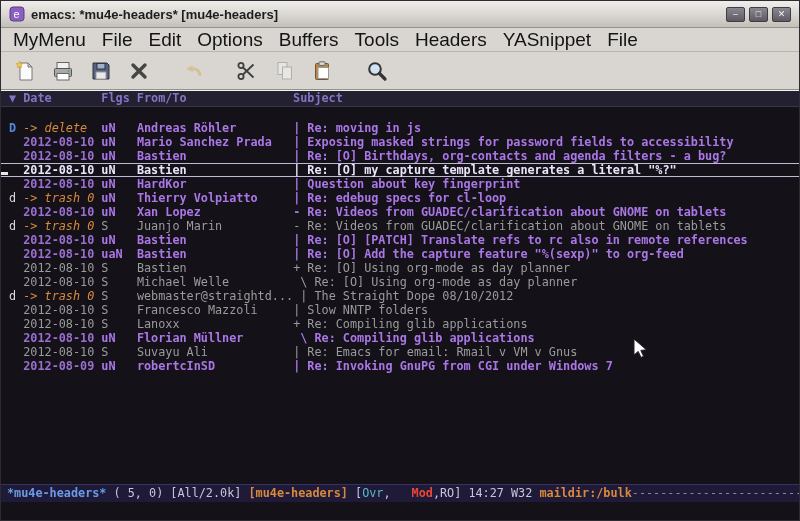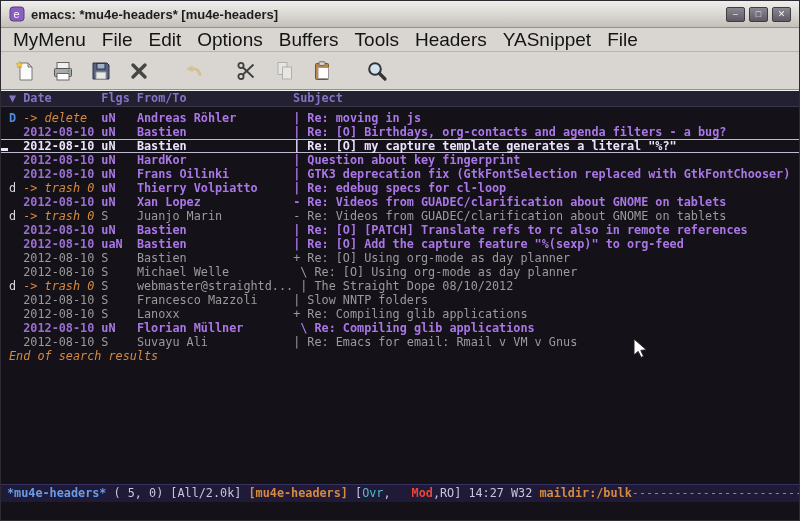--- a/index.html
+++ b/index.html
@@ -32,21 +32,21 @@
   .tbtn.gap{margin-left:16px;}
   .tbtn.disabled{opacity:.4;}
 
   
   .emacs{flex:1;display:flex;flex-direction:column;background:#141119;
          border-top:1px solid #f4f2ef;font-family:"DejaVu Sans Mono",monospace;
          font-size:11.8px;overflow:hidden;}
   .header-line{height:15px;flex:0 0 15px;line-height:15px;background:#232031;
                color:#8474c4;font-weight:bold;white-space:pre;padding-left:8px;
                border-bottom:1px solid #3a3648;overflow:hidden;}
-  .rows{flex:1;overflow:hidden;padding-top:4px;position:relative;}
+  .rows{flex:1;overflow:hidden;padding-top:14px;position:relative;}
   .row{height:14px;line-height:14px;white-space:pre;padding-left:8px;position:relative;}
   .row span{white-space:pre;}
   .u{color:#aa77e6;font-weight:bold;}
   .f-date.u{color:#9a6fd0;}
   .r{color:#9b9b9b;font-weight:normal;}
   .f-target{color:#d78a3d;font-style:italic;}
   .mk-blue{color:#4f8ddb;font-weight:bold;}
   .mk-gray{color:#d8d8d8;}
   .row.selected{box-sizing:border-box;border-top:1px solid #bfbad2;
                 border-bottom:1px solid #bfbad2;line-height:12px;}
@@ -161,37 +161,37 @@
           <circle cx="9" cy="9" r="5.8" fill="#cfe3f5" stroke="#333" stroke-width="2"></circle>
           <path d="M13.5 13.5L19 19" stroke="#333" stroke-width="3.2" stroke-linecap="round"></path>
         </svg>
       </button>
     </div>
 
     <div class="emacs">
       <div class="header-line">▼ Date       Flgs From/To               Subject</div>
       <div class="rows">
         <div class="row"><span class="f-mark mk-blue">D </span><span class="f-target">-&gt; delete  </span><span class="f-flags u">uN   </span><span class="f-from u">Andreas Röhler        </span><span class="f-subject u">| Re: moving in js</span></div>
+          <div class="row"><span class="f-mark ">  </span><span class="f-date u">2012-08-10 </span><span class="f-flags u">uN   </span><span class="f-from u">Mario Sanchez Prada   </span><span class="f-subject u">| Exposing masked strings for password fields to accessibility</span></div>
           <div class="row"><span class="f-mark ">  </span><span class="f-date u">2012-08-10 </span><span class="f-flags u">uN   </span><span class="f-from u">Bastien               </span><span class="f-subject u">| Re: [O] Birthdays, org-contacts and agenda filters - a bug?</span></div>
           <div class="row selected"><span class="f-mark ">  </span><span class="f-date u">2012-08-10 </span><span class="f-flags u">uN   </span><span class="f-from u">Bastien               </span><span class="f-subject u">| Re: [O] my capture template generates a literal "%?"</span></div>
           <div class="row"><span class="f-mark ">  </span><span class="f-date u">2012-08-10 </span><span class="f-flags u">uN   </span><span class="f-from u">HardKor               </span><span class="f-subject u">| Question about key fingerprint</span></div>
-          <div class="row"><span class="f-mark ">  </span><span class="f-date u">2012-08-10 </span><span class="f-flags u">uN   </span><span class="f-from u">Frans Oilinki         </span><span class="f-subject u">| GTK3 deprecation fix (GtkFontSelection replaced with GtkFontChooser)</span></div>
           <div class="row"><span class="f-mark mk-gray">d </span><span class="f-target">-&gt; trash 0 </span><span class="f-flags u">uN   </span><span class="f-from u">Thierry Volpiatto     </span><span class="f-subject u">| Re: edebug specs for cl-loop</span></div>
           <div class="row"><span class="f-mark ">  </span><span class="f-date u">2012-08-10 </span><span class="f-flags u">uN   </span><span class="f-from u">Xan Lopez             </span><span class="f-subject u">- Re: Videos from GUADEC/clarification about GNOME on tablets</span></div>
           <div class="row"><span class="f-mark mk-gray">d </span><span class="f-target">-&gt; trash 0 </span><span class="f-flags r">S    </span><span class="f-from r">Juanjo Marin          </span><span class="f-subject r">- Re: Videos from GUADEC/clarification about GNOME on tablets</span></div>
           <div class="row"><span class="f-mark ">  </span><span class="f-date u">2012-08-10 </span><span class="f-flags u">uN   </span><span class="f-from u">Bastien               </span><span class="f-subject u">| Re: [O] [PATCH] Translate refs to rc also in remote references</span></div>
           <div class="row"><span class="f-mark ">  </span><span class="f-date u">2012-08-10 </span><span class="f-flags u">uaN  </span><span class="f-from u">Bastien               </span><span class="f-subject u">| Re: [O] Add the capture feature "%(sexp)" to org-feed</span></div>
           <div class="row"><span class="f-mark ">  </span><span class="f-date r">2012-08-10 </span><span class="f-flags r">S    </span><span class="f-from r">Bastien               </span><span class="f-subject r">+ Re: [O] Using org-mode as day planner</span></div>
           <div class="row"><span class="f-mark ">  </span><span class="f-date r">2012-08-10 </span><span class="f-flags r">S    </span><span class="f-from r">Michael Welle         </span><span class="f-subject r"> \ Re: [O] Using org-mode as day planner</span></div>
           <div class="row"><span class="f-mark mk-gray">d </span><span class="f-target">-&gt; trash 0 </span><span class="f-flags r">S    </span><span class="f-from r">webmaster@straightd...</span><span class="f-subject r"> | The Straight Dope 08/10/2012</span></div>
           <div class="row"><span class="f-mark ">  </span><span class="f-date r">2012-08-10 </span><span class="f-flags r">S    </span><span class="f-from r">Francesco Mazzoli     </span><span class="f-subject r">| Slow NNTP folders</span></div>
           <div class="row"><span class="f-mark ">  </span><span class="f-date r">2012-08-10 </span><span class="f-flags r">S    </span><span class="f-from r">Lanoxx                </span><span class="f-subject r">+ Re: Compiling glib applications</span></div>
           <div class="row"><span class="f-mark ">  </span><span class="f-date u">2012-08-10 </span><span class="f-flags u">uN   </span><span class="f-from u">Florian Müllner       </span><span class="f-subject u"> \ Re: Compiling glib applications</span></div>
           <div class="row"><span class="f-mark ">  </span><span class="f-date r">2012-08-10 </span><span class="f-flags r">S    </span><span class="f-from r">Suvayu Ali            </span><span class="f-subject r">| Re: Emacs for email: Rmail v VM v Gnus</span></div>
-          <div class="end-line">End of search results</div>
+          <div class="row"><span class="f-mark ">  </span><span class="f-date u">2012-08-09 </span><span class="f-flags u">uN   </span><span class="f-from u">robertcInSD           </span><span class="f-subject u">| Re: Invoking GnuPG from CGI under Windows 7</span></div>
       </div>
       <div class="modeline"><span class="ml-bufname">*mu4e-headers*</span><span class="ml-plain"> ( 5, 0) [All/2.0k] </span><span class="ml-orange">[mu4e-headers]</span><span class="ml-plain"> [</span><span class="ml-cyan">Ovr</span><span class="ml-plain">,</span><span class="ml-red">Mod</span><span class="ml-plain">,RO]</span><span class="ml-plain"> 14:27 W32 </span><span class="ml-orange">maildir:/bulk</span><span class="ml-dashes">------------------------------------------------------------</span></div>
       <div class="minibuffer"></div>
     </div>
 
   </div>
 
   <svg class="cursor" width="20" height="22" viewBox="0 0 20 22">
     <path d="M2 1v16l4.2-3.6 2.8 6 2.6-1.1-2.8-5.9 5.6-.6z" fill="#ffffff" stroke="#222222" stroke-width="1"></path>
   </svg>

